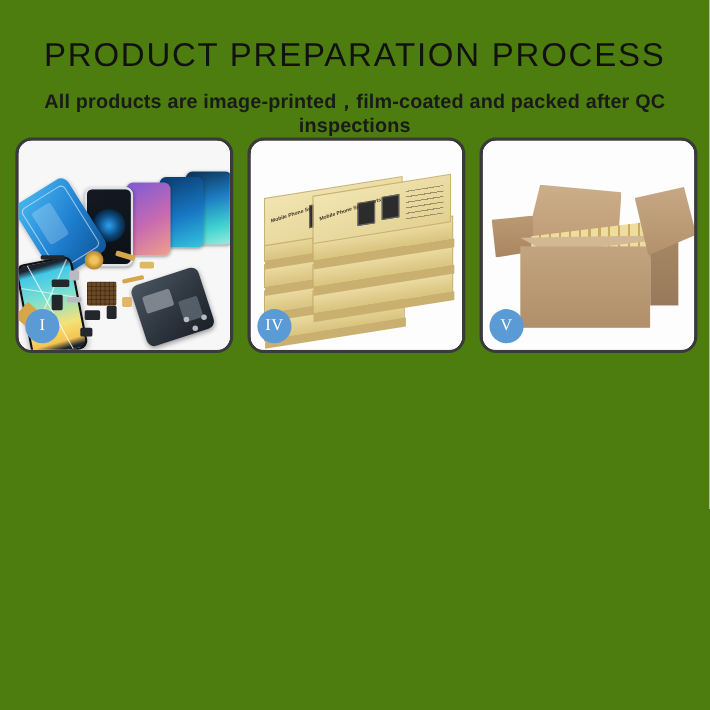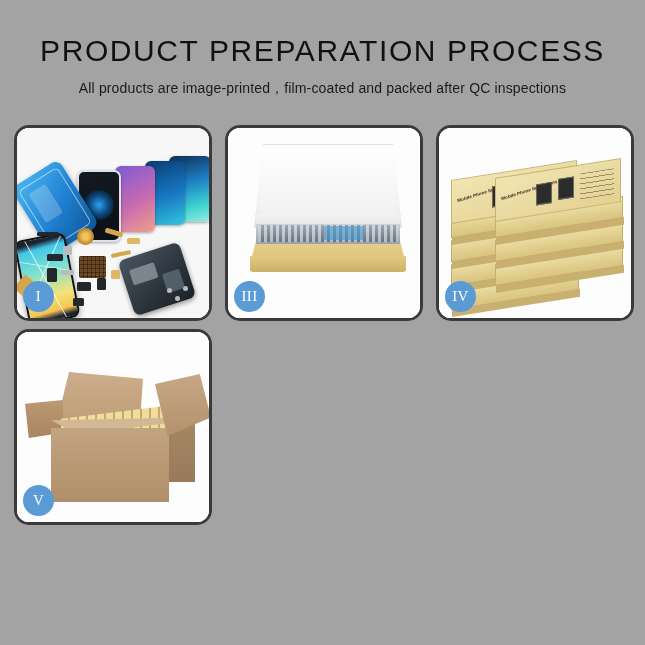--- a/index.html
+++ b/index.html
@@ -2,32 +2,32 @@
 <html><head>
 <meta charset="utf-8">
 <style>
   * { box-sizing: border-box; margin: 0; padding: 0; }
   html, body {
     width: 645px; height: 645px;
     background: #ffffff;
     font-family: "Liberation Sans", sans-serif;
     overflow: hidden;
   }
-  .page { position: relative; width: 645px; height: 645px; background:#a3a3a3;padding-left:24px; }
+  .page { position: relative; width: 645px; height: 645px; background:#4d7c0f;padding-left:24px; }
 
   
   .header { position:absolute; top:0; left:0; width:645px; text-align:center; }
   .title {
     font-size: 30px; font-weight: 400; color:#111;
     letter-spacing: 1.6px; line-height: 1;
     margin-top: 36px;
     font-family: "Liberation Sans", sans-serif;
   }
   .subtitle {
-    font-size: 14px; font-weight: 400; color:#1a1a1a;
+    font-size: 18px; font-weight: 700; color:#1a1a1a;
     letter-spacing: .15px; margin-top: 14px;
     font-family: "Liberation Sans", sans-serif;
   }
 
   
   .grid {
     position:absolute; left:14px; top:125px;
     width: 617px; height: 459px;
     display:grid;
     grid-template-columns: 198px 198px 198px;
@@ -309,33 +309,20 @@
         <div class="part dark" style="left:56px;  top:170px; width:11px; height:8px;"></div>
         <div class="part silver" style="left:150px; top:160px; width:5px; height:5px; border-radius:50%;"></div>
         <div class="part silver" style="left:158px; top:168px; width:5px; height:5px; border-radius:50%;"></div>
         <div class="part silver" style="left:166px; top:158px; width:5px; height:5px; border-radius:50%;"></div>
         <div class="part gold" style="left:0px;   top:150px; width:18px; height:18px; transform:rotate(42deg);"></div>
       </div>
       <div class="badge">I</div>
     </div>
 
 
-    <div class="panel">
-      <div class="scene">
-        <div class="p3bg"></div>
-        <div class="lid"></div>
-        <div class="lidshade"></div>
-        <div class="boxbase"></div>
-        <div class="boxtray"></div>
-        <div class="trayitem"></div>
-        <div class="trayblue"></div>
-        <div class="boxfront"></div>
-      </div>
-      <div class="badge">III</div>
-    </div>
 
     <div class="panel">
       <div class="scene">
         <div class="p4bg"></div>
 
         <div class="stackbox" style="left:12px; top:150px;">
             <div class="side"></div>
           </div>
         <div class="stackbox" style="left:12px; top:126px;">
             <div class="side"></div>

